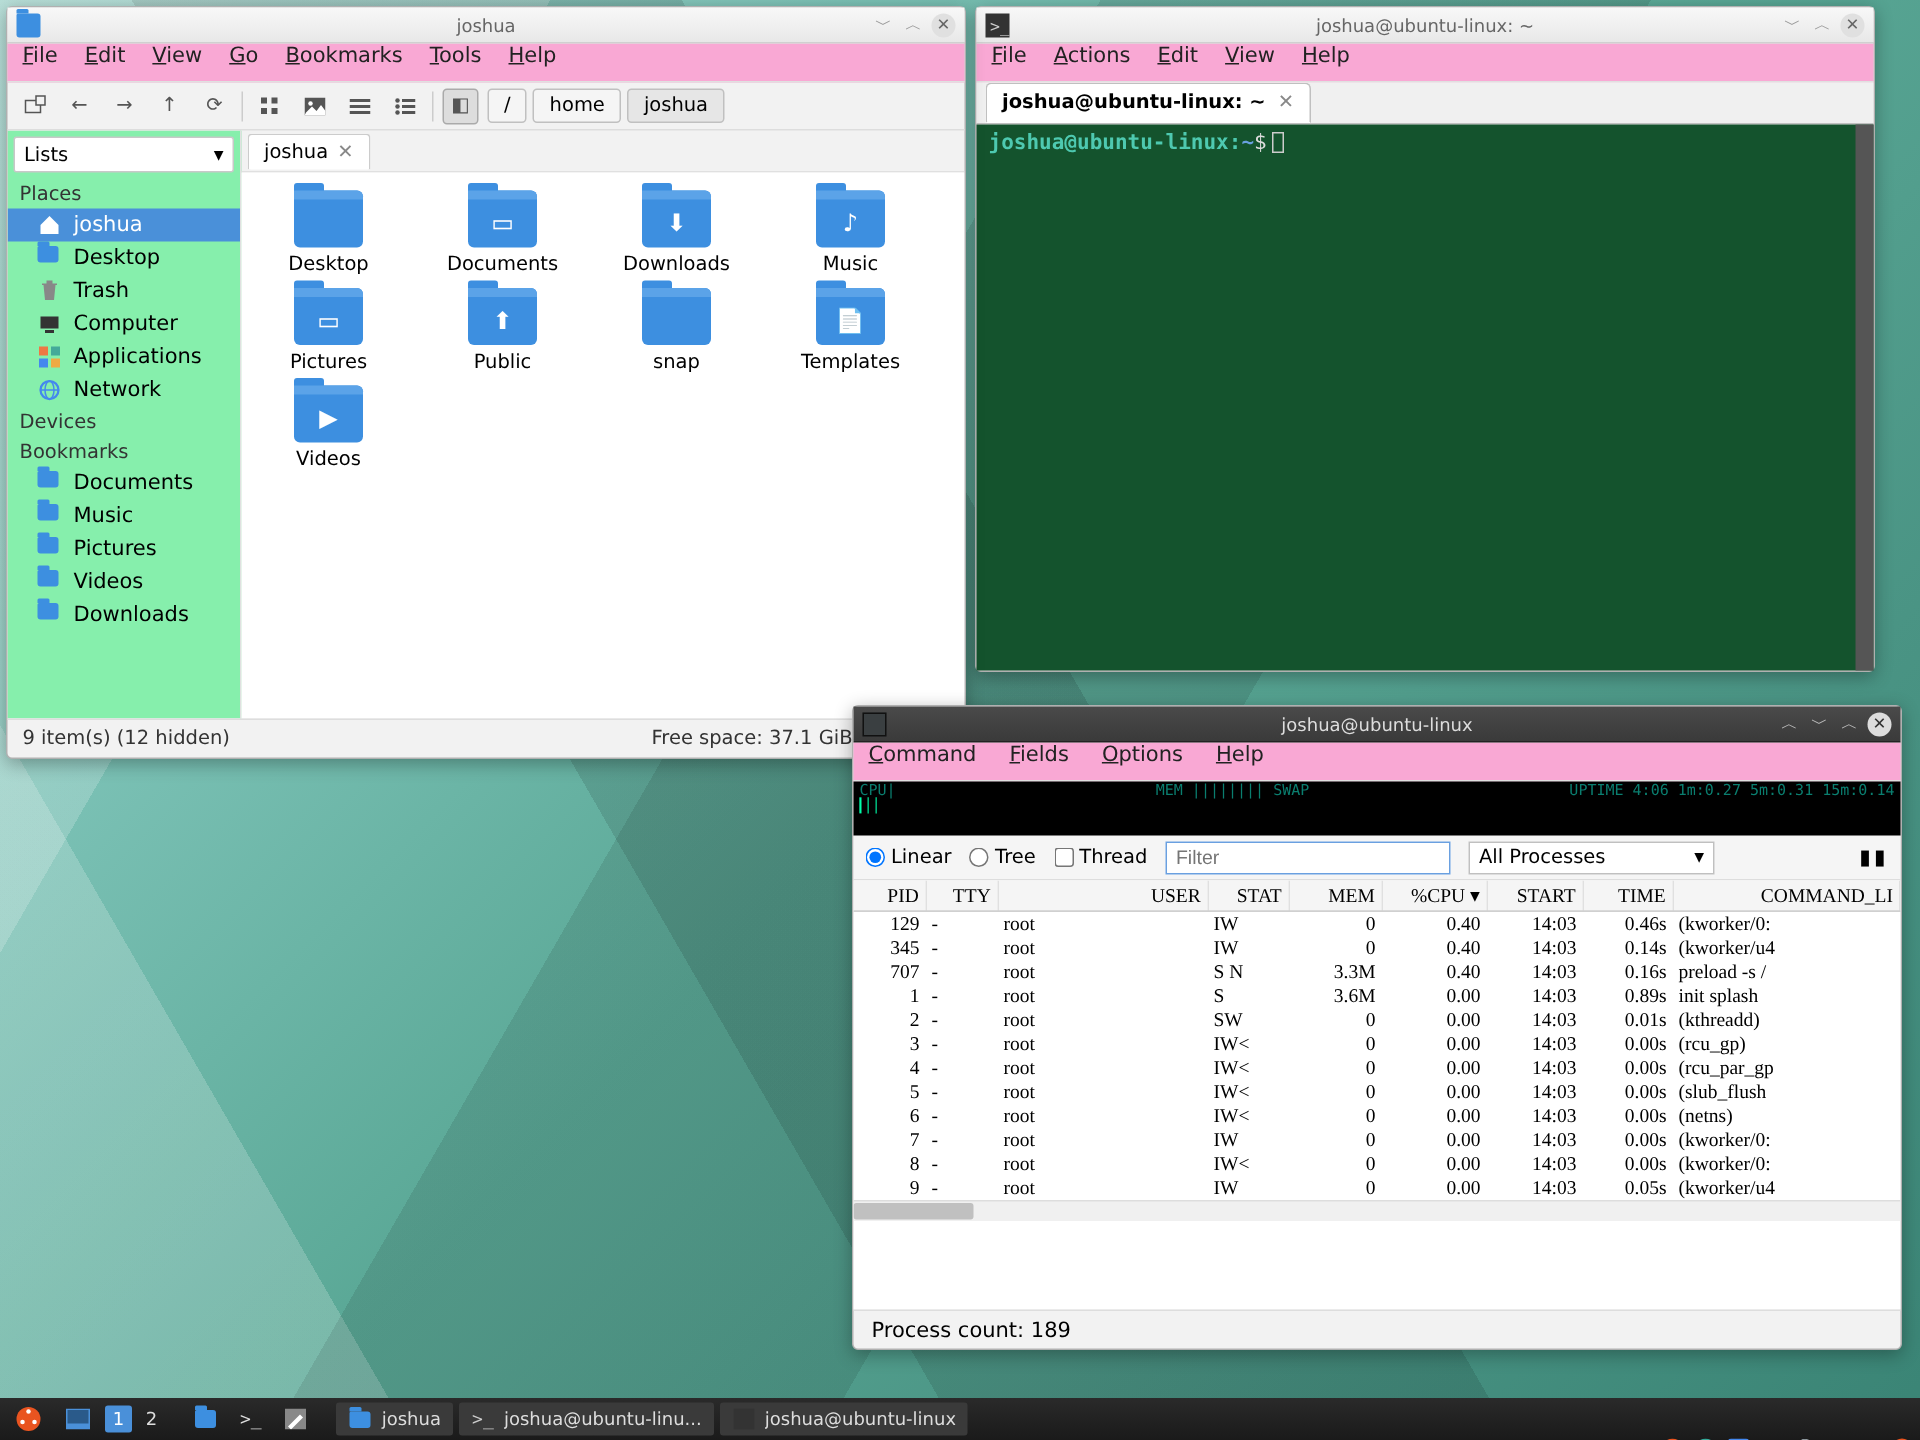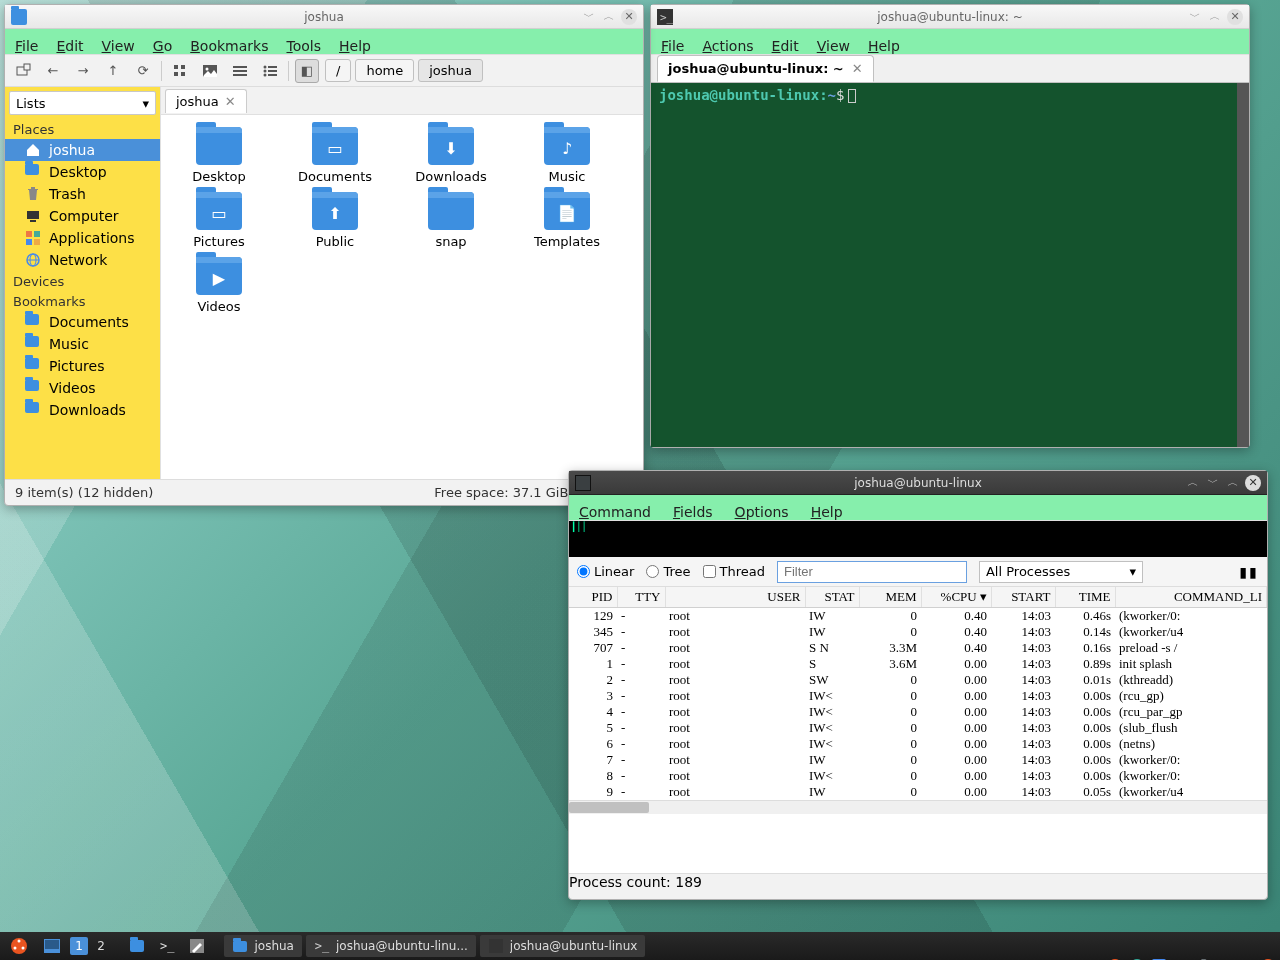--- a/index.html
+++ b/index.html
@@ -19,33 +19,33 @@
     linear-gradient(60deg, rgba(255,255,255,0.1) 0 15%, transparent 15% 35%, rgba(0,0,0,0.06) 35% 55%, transparent 55%);
 }
 
 .window { position: absolute; background: #f2f2f2; border: 1px solid #b0b0b0; box-shadow: 0 3px 12px rgba(0,0,0,0.3); border-radius: 4px; display: flex; flex-direction: column; }
 .titlebar { height: 24px; background: linear-gradient(#f8f8f8,#e8e8e8); display: flex; align-items: center; padding: 0 6px; font-size: 12px; color:#666; border-bottom:1px solid #d0d0d0; position:relative; }
 .titlebar .icon { width:16px; height:16px; margin-right:6px; flex-shrink:0; }
 .titlebar .title { position:absolute; left:50%; transform:translateX(-50%); }
 .titlebar .winbtns { margin-left:auto; display:flex; gap:4px; }
 .titlebar .winbtn { width:16px; height:16px; border-radius:50%; display:flex; align-items:center; justify-content:center; font-size:11px; color:#999; cursor:pointer; }
 .titlebar .winbtn:last-child { background:#e0e0e0; color:#666; }
-.menubar { height:26px; display:flex; align-items:flex-end; padding:0 10px; gap:18px; font-size:14px; color:#222; background:#86efac; border-bottom:1px solid #e0e0e0; }
+.menubar { height:26px; display:flex; align-items:flex-start; padding:0 10px; gap:18px; font-size:14px; color:#222; background:#f9a8d4; border-bottom:1px solid #e0e0e0; }
 .menubar span { cursor:pointer; }
 .menubar span::first-letter { text-decoration: underline; }
 
 #fm { left:4px; top:4px; width:640px; height:502px; z-index:2; }
 #fm .toolbar { height:32px; display:flex; align-items:center; padding:0 6px; gap:6px; border-bottom:1px solid #ddd; }
 .tbtn { width:24px; height:24px; display:flex; align-items:center; justify-content:center; border-radius:3px; cursor:pointer; color:#555; }
 .sep { width:1px; height:20px; background:#ccc; }
 .pathbox { display:flex; align-items:center; gap:4px;}
 .pathbtn { padding:3px 10px; border:1px solid #c0c0c0; background:#f5f5f5; border-radius:3px; cursor:pointer; font-size:13px; }
 .pathbtn.active { background:#e6e6e6; }
 #fm .body { flex:1; display:flex; overflow:hidden; }
-#fm .sidebar { width:156px; background:#fde047; border-right:1px solid #e0e0e0; display:flex; flex-direction:column; font-size:14px; overflow:hidden; }
+#fm .sidebar { width:156px; background:#86efac; border-right:1px solid #e0e0e0; display:flex; flex-direction:column; font-size:14px; overflow:hidden; }
 .combo { height:24px; margin:4px; border:1px solid #c8c8c8; background:#fff; display:flex; align-items:center; padding:0 6px; font-size:13px; border-radius:2px; justify-content:space-between; }
 .side-head { font-size:13px; color:#333; padding:3px 8px 2px; }
 .side-item { display:flex; align-items:center; gap:8px; padding:3px 8px 3px 20px; cursor:pointer; }
 .side-item.selected { background:#4a90d9; color:#fff; }
 .side-item .si { width:16px; height:16px; flex-shrink:0; }
 #fm .tabsrow { display:flex; align-items:center; height:28px; border-bottom:1px solid #e0e0e0; padding-left:4px; }
 .fmtab { padding:4px 10px; border:1px solid #ccc; border-bottom:none; background:#fff; border-radius:3px 3px 0 0; display:flex; align-items:center; gap:6px; font-size:13px; }
 #fm .iconview { flex:1; padding:12px 8px; display:flex; flex-wrap:wrap; align-content:flex-start; gap:8px 16px; background:#fff; overflow:auto; }
 .folder { width:100px; display:flex; flex-direction:column; align-items:center; gap:4px; cursor:pointer; }
 .foldericon { width:46px; height:38px; background:#3d8fe0; border-radius:2px 4px 4px 4px; position:relative; }
@@ -74,21 +74,21 @@
 #pm .viewbar { height:30px; display:flex; align-items:center; gap:12px; padding:0 8px; border-bottom:1px solid #ddd; background:#f5f5f5; }
 .radio { display:flex; align-items:center; gap:4px; font-size:13px; }
 .radio input { margin:0; }
 #pm .filter { flex: 0 0 156px; height:22px; border:1px solid #6aa0e0; padding:0 6px; font-size:13px; outline:none; background:#fff; }
 #pm .procsel { height:22px; border:1px solid #c0c0c0; padding:0 6px; font-size:13px; background:#fff; display:flex; align-items:center; gap:40px; width:164px; justify-content:space-between;}
 #pm .table { flex:1; overflow:hidden; font-size:13px; background:#fff; display:flex; flex-direction:column;font-family:Liberation Serif, serif; }
 #pm table { border-collapse:collapse; width:100%; table-layout:fixed; }
 #pm th { text-align:right; padding:2px 4px; border-right:1px solid #e0e0e0; font-weight:normal; background:#f5f5f5; border-bottom:1px solid #d0d0d0; white-space:nowrap; overflow:hidden; }
 #pm th.r, #pm td.r { text-align:right; }
 #pm td { padding:0 4px; white-space:nowrap; overflow:hidden; }
-#pm .pmstatus { height:26px; display:flex; align-items:flex-start; padding:0 0; font-size:14px; border-top:1px solid #ddd; }
+#pm .pmstatus { height:26px; display:flex; align-items:center; padding:0 12px; font-size:14px; border-top:1px solid #ddd; }
 #pm .hscroll { height:14px; background:#f0f0f0; border-top:1px solid #ddd; position:relative; }
 #pm .hscroll .thumb { position:absolute; left:0; width:80px; top:1px; bottom:1px; background:#c0c0c0; border-radius:2px; }
 
 #taskbar { position:absolute; left:0; right:0; bottom:0; height:28px; background:linear-gradient(#2a2a2a,#1a1a1a); display:flex; align-items:center; padding:0 4px; gap:4px; color:#ddd; font-size:12px; z-index:10; }
 .tb-btn { height:22px; padding:0 6px; display:flex; align-items:center; gap:4px; border-radius:2px; cursor:pointer; }
 .tb-task { height:22px; min-width:0; padding:0 8px; display:flex; align-items:center; gap:6px; background:#3a3a3a; border-radius:2px; cursor:pointer; max-width:196px; overflow:hidden; }
 .tb-icon { width:16px; height:16px; flex-shrink:0; display:flex; align-items:center; justify-content:center; }
 .tb-sep { width:6px; }
 .tb-tray { margin-left:auto; display:flex; align-items:center; gap:6px;margin-top:40px; }
 .ws { width:18px; height:18px; display:flex; align-items:center; justify-content:center; border-radius:2px; }
@@ -384,20 +384,25 @@
       <div class="winbtn">✕</div>
     </div>
   </div>
   <div class="menubar" id="pm-menu" style="gap:22px">
       <span>Command</span>
       <span>Fields</span>
       <span>Options</span>
       <span>Help</span>
     </div>
   <div class="graph">
+    <div class="labels">
+        <span>CPU|</span>
+        <span>MEM ||||||||        SWAP</span>
+        <span>UPTIME  4:06        1m:0.27 5m:0.31 15m:0.14</span>
+      </div>
     <div style="color:#0fa;font-size:9px">▎▏▏</div>
   </div>
   <div class="viewbar">
     <label class="radio">
         <input type="radio" checked="" style="">
         <span>Linear</span>
       </label>
     <label class="radio">
         <input type="radio" style="">
         <span>Tree</span>

